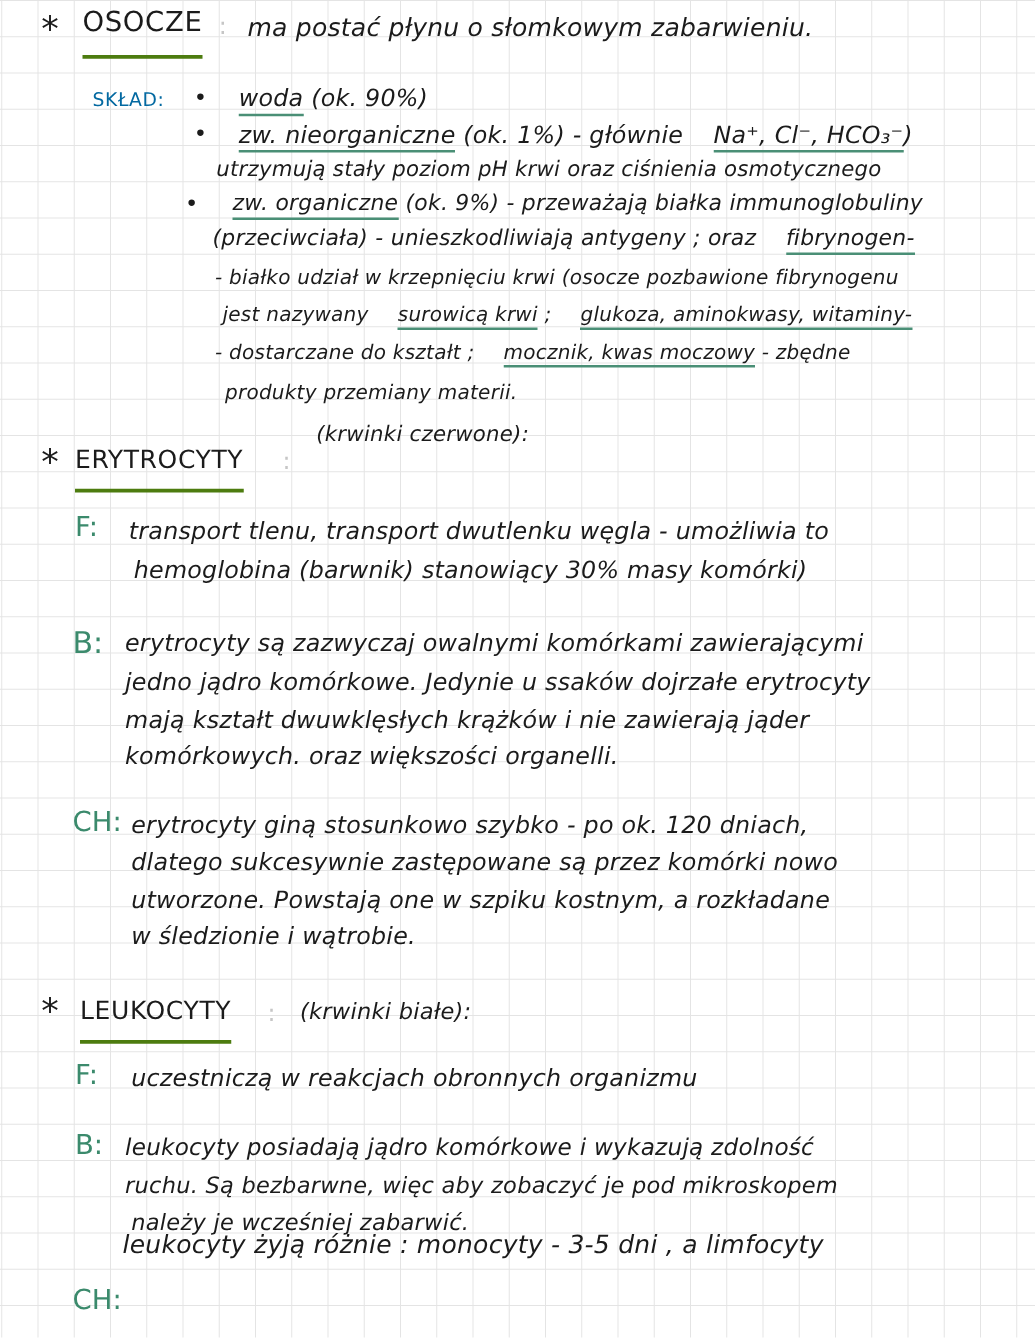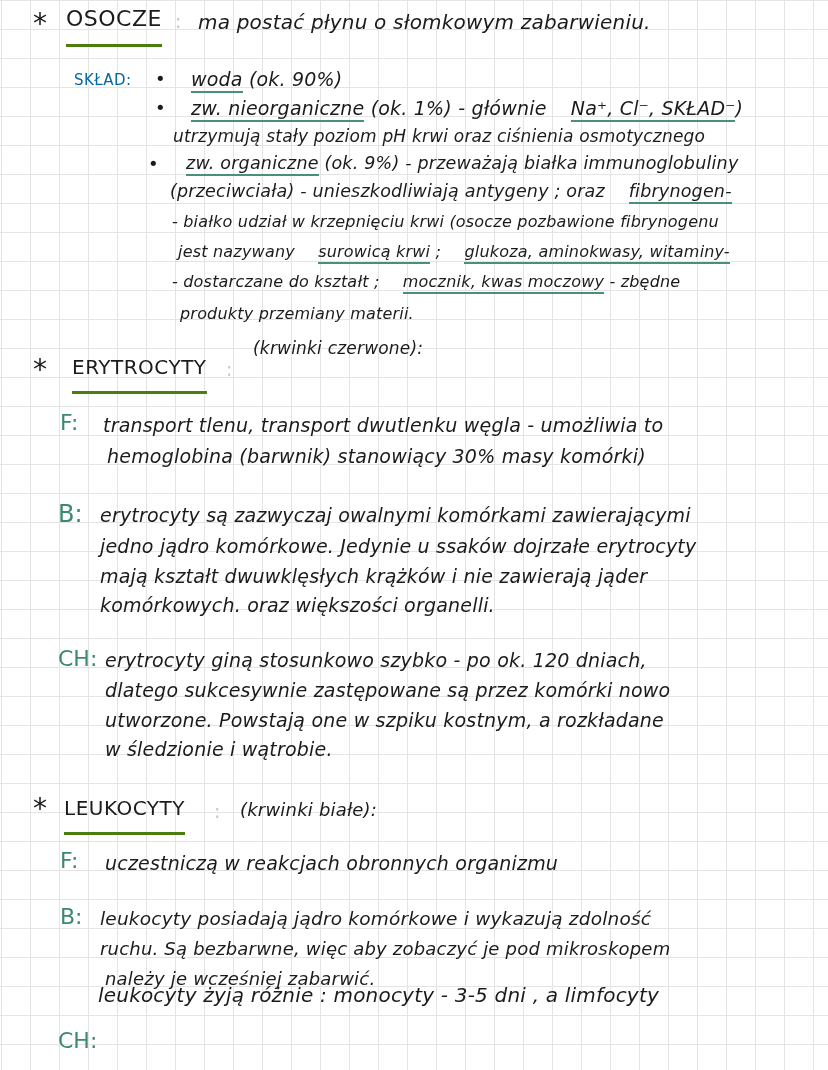--- a/index.html
+++ b/index.html
@@ -41,42 +41,42 @@
 
 <span class="sklad" style="left:74px;top:73px;">SKŁAD:</span>
 
 <span class="bullet" style="left:155px;top:70px;">•</span>
 <span class="line" style="left:173px;top:70px;">
   <span class="u">woda</span><span> (ok. 90%)</span>
 </span>
 
 <span class="bullet" style="left:155px;top:99px;">•</span>
 <span class="line" style="left:173px;top:99px;">
-  <span class="u">zw. nieorganiczne</span><span> (ok. 1%) - głównie </span><span class="u">Na⁺, Cl⁻, SKŁAD⁻</span><span>)</span>
+  <span class="u">zw. nieorganiczne</span><span> (ok. 1%) - głównie </span><span class="u">Na⁺, Cl⁻, HCO₃⁻</span><span>)</span>
 </span>
 <span class="line" style="left:173px;top:128px;font-size:17px;">utrzymują stały poziom pH krwi oraz ciśnienia osmotycznego</span>
 
 <span class="bullet" style="left:148px;top:155px;">•</span>
 <span class="line" style="left:168px;top:155px;font-size:17.5px;">
   <span class="u">zw. organiczne</span><span> (ok. 9%) - przeważają białka immunoglobuliny</span>
 </span>
 <span class="line" style="left:170px;top:183px;font-size:17.5px;">
   <span>(przeciwciała) - unieszkodliwiają antygeny ; oraz </span><span class="u">fibrynogen-</span>
 </span>
 <span class="line" style="left:172px;top:214px;font-size:16px;">- białko udział w krzepnięciu krwi (osocze pozbawione fibrynogenu</span>
 <span class="line" style="left:178px;top:244px;font-size:16px;">
   <span>jest nazywany </span><span class="u">surowicą krwi</span><span> ; </span><span class="u">glukoza, aminokwasy, witaminy-</span>
 </span>
 <span class="line" style="left:172px;top:274px;font-size:16px;">
   <span>- dostarczane do kształt ; </span><span class="u">mocznik, kwas moczowy</span><span> - zbędne</span>
 </span>
 <span class="line" style="left:180px;top:306px;font-size:16px;">produkty przemiany materii.</span>
 
 <span class="star" style="left:33px;top:356px;">*</span>
-<span class="heading" style="left:72px;top:357px;">ERYTROCYTY</span>
+<span class="heading" style="left:60px;top:357px;">ERYTROCYTY</span>
 <span class="line colon" style="left:226px;top:360px;font-style:normal;">:</span>
 <span class="line" style="left:253px;top:340px;font-size:17px;">(krwinki czerwone):</span>
 
 <span class="marker" style="left:60px;top:412px;">F:</span>
 <span class="line" style="left:103px;top:416px;font-size:19px;">transport tlenu, transport dwutlenku węgla - umożliwia to</span>
 <span class="line" style="left:107px;top:447px;font-size:19px;">hemoglobina (barwnik) stanowiący 30% masy komórki)</span>
 
 <span class="marker" style="left:58px;top:502px;font-size:24px;">B:</span>
 <span class="line" style="left:100px;top:506px;font-size:19px;">erytrocyty są zazwyczaj owalnymi komórkami zawierającymi</span>
 <span class="line" style="left:100px;top:537px;font-size:19px;">jedno jądro komórkowe. Jedynie u ssaków dojrzałe erytrocyty</span>

